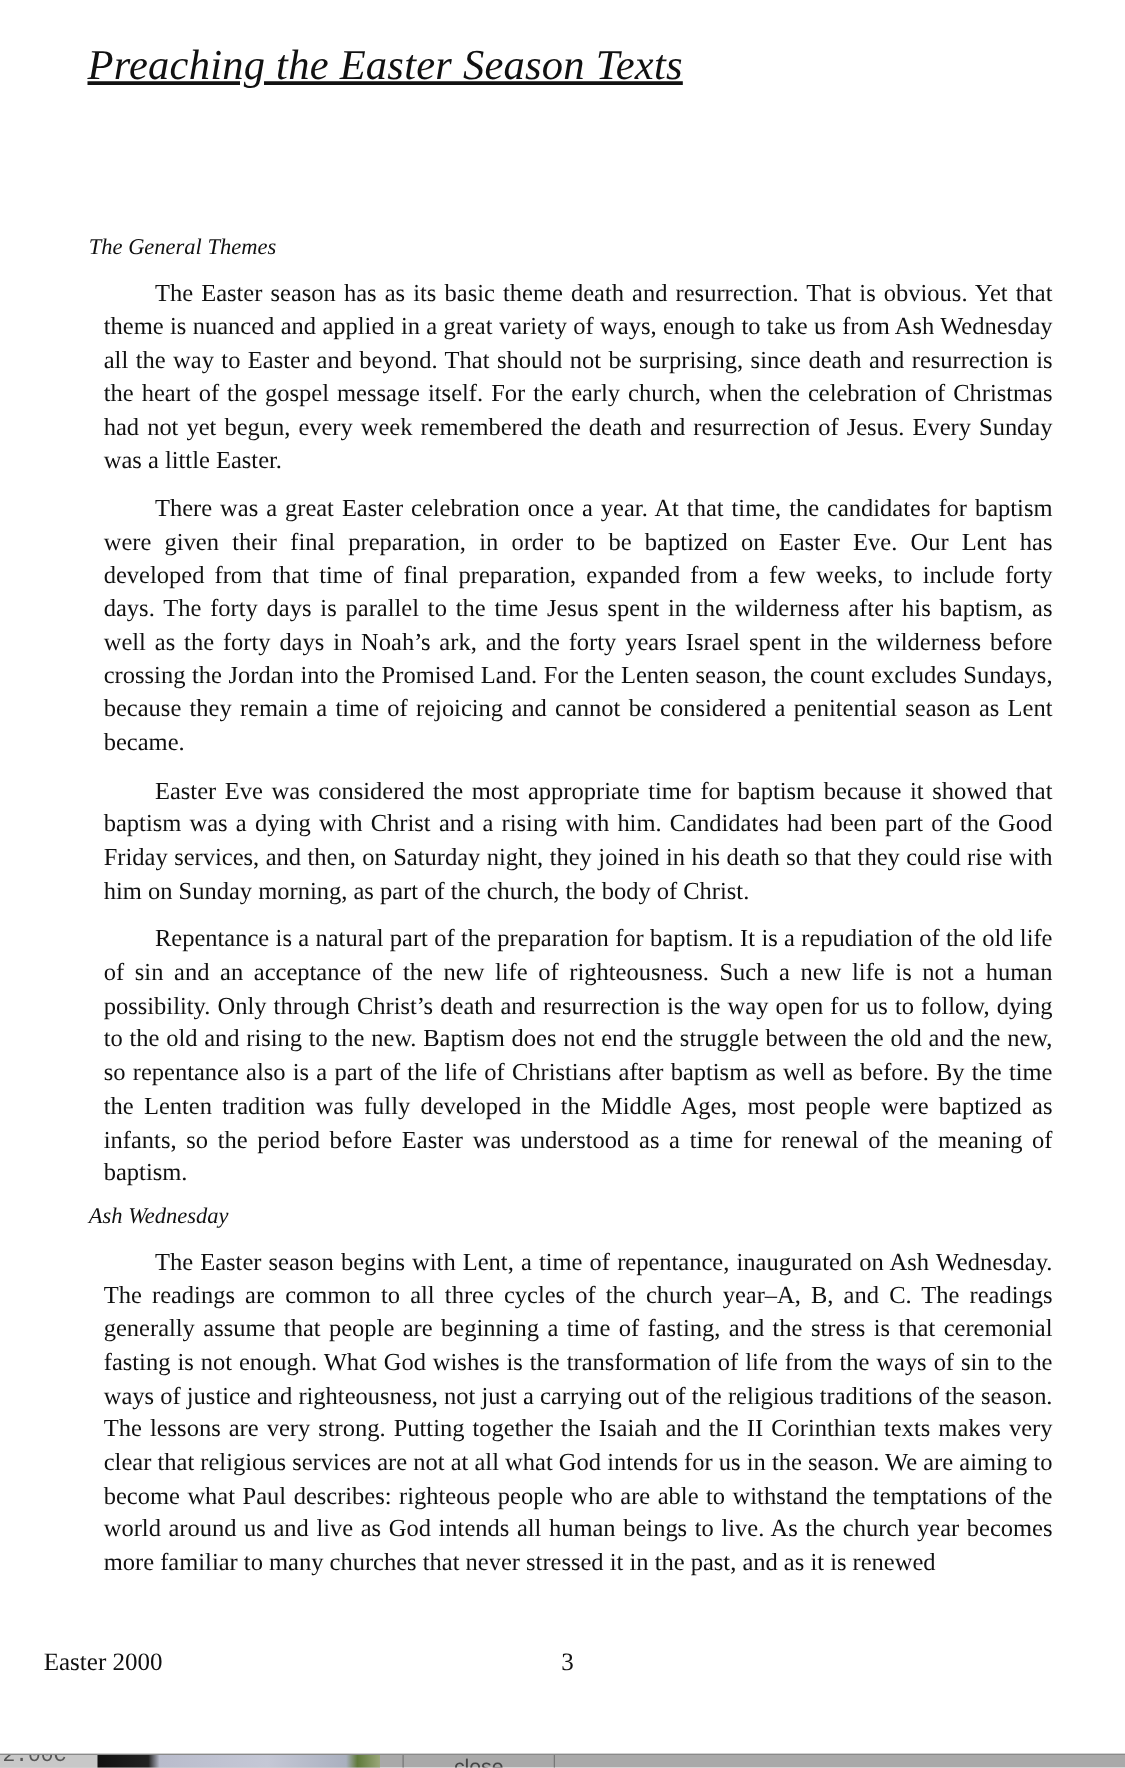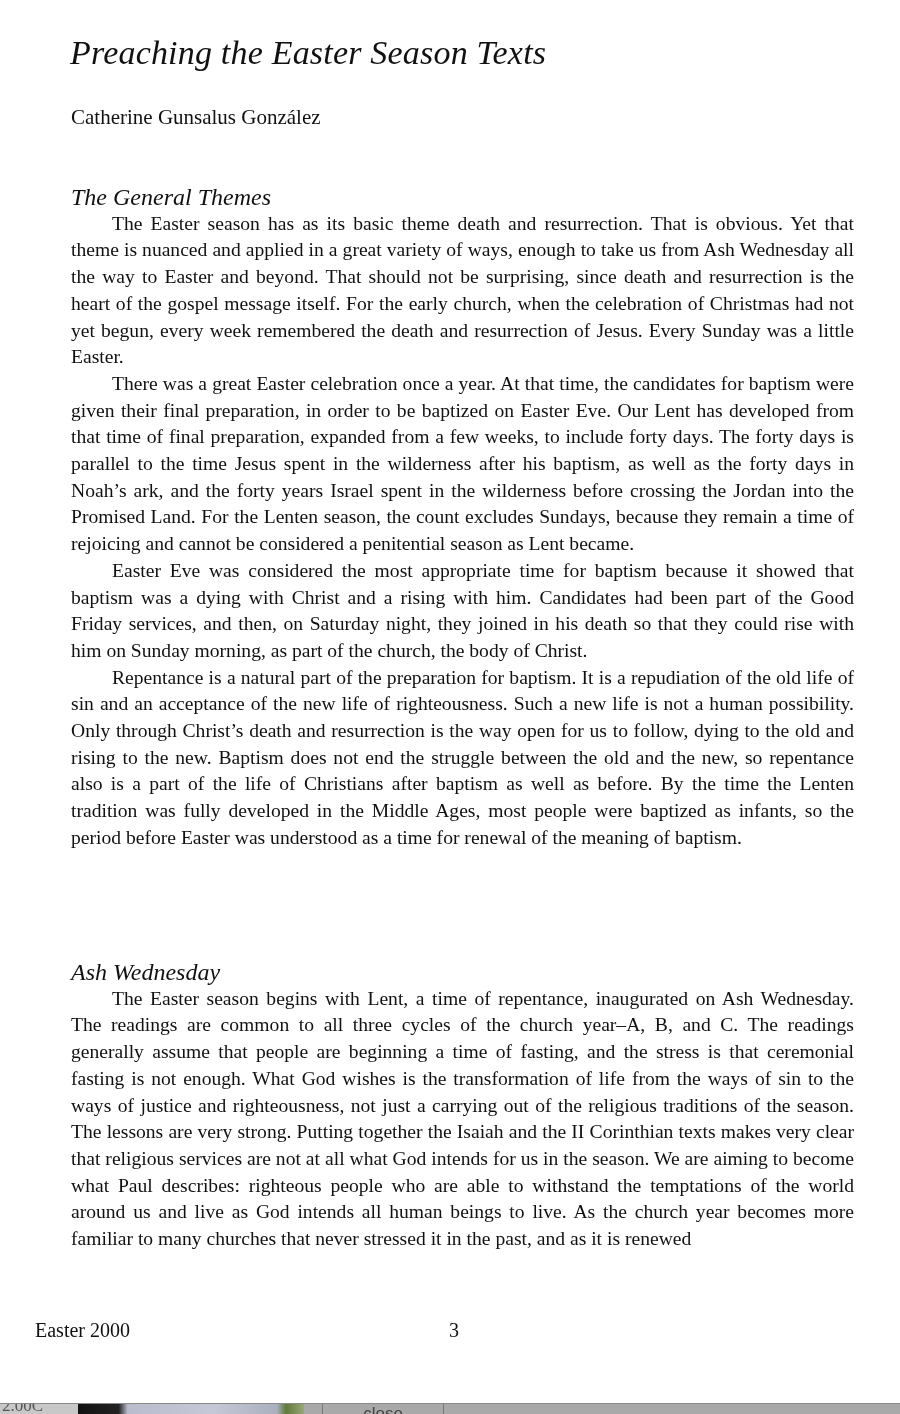--- a/index.html
+++ b/index.html
@@ -26,20 +26,21 @@
       position: absolute;
       left: 70px;
       top: 30px;
       margin: 0;
       font-style: italic;
       font-weight: normal;
       font-size: 34px;
       line-height: 46px;
       letter-spacing: 0.2px;
       white-space: nowrap;
+      text-decoration: underline;
     }
     .byline {
       position: absolute;
       left: 71px;
       top: 104px;
       font-size: 21px;
       line-height: 27px;
     }
     .byline div { white-space: nowrap; }
     .body-text {
@@ -49,25 +50,25 @@
       font-size: 19.6px;
       line-height: 26.7px;
       text-align: justify;
     }
     .section-1 { top: 184px; }
     .section-2 { top: 959px; }
     .heading {
       font-style: italic;
       margin: 0;
       font-weight: normal;
-      font-size: 24px;
+      font-size: 18px;
       line-height: 26.7px;
     }
     .para {
-      margin: 0;
+      margin: 12px;
       text-indent: 41px;
       text-align: justify;
       hyphens: none;
     }
     .footer-left {
       position: absolute;
       left: 35px;
       top: 1317px;
       font-size: 20px;
       line-height: 26px;
@@ -90,21 +91,21 @@
       border-top: 1px solid #8a8a8a;
       overflow: hidden;
     }
     .toolbar-count {
       position: absolute;
       left: 0;
       top: -7px;
       width: 78px;
       height: 18px;
       background: #c8c8c8;
-      font-family: Liberation Serif, serif;
+      font-family: Liberation Mono, monospace;
       font-size: 17px;
       color: #555;
       line-height: 18px;
       padding-left: 2px;
       overflow: hidden;
     }
     .toolbar-thumb {
       position: absolute;
       left: 78px;
       top: 0;
@@ -132,21 +133,20 @@
       top: 1px;
     }
   </style>
 </head>
 <body>
 
 <div class="page">
   <h1 class="title">Preaching the Easter Season Texts</h1>
 
   <div class="byline">
-    <div>Catherine Gunsalus González</div>
   </div>
 
   <div class="body-text section-1">
     <h2 class="heading">The General Themes</h2>
     <p class="para">The Easter season has as its basic theme death and resurrection. That is obvious. Yet that theme is nuanced and applied in a great variety of ways, enough to take us from Ash Wednesday all the way to Easter and beyond. That should not be surprising, since death and resurrection is the heart of the gospel message itself. For the early church, when the celebration of Christmas had not yet begun, every week remembered the death and resurrection of Jesus. Every Sunday was a little Easter.</p>
     <p class="para">There was a great Easter celebration once a year. At that time, the candidates for baptism were given their final preparation, in order to be baptized on Easter Eve. Our Lent has developed from that time of final preparation, expanded from a few weeks, to include forty days. The forty days is parallel to the time Jesus spent in the wilderness after his baptism, as well as the forty days in Noah’s ark, and the forty years Israel spent in the wilderness before crossing the Jordan into the Promised Land. For the Lenten season, the count excludes Sundays, because they remain a time of rejoicing and cannot be considered a penitential season as Lent became.</p>
     <p class="para">Easter Eve was considered the most appropriate time for baptism because it showed that baptism was a dying with Christ and a rising with him. Candidates had been part of the Good Friday services, and then, on Saturday night, they joined in his death so that they could rise with him on Sunday morning, as part of the church, the body of Christ.</p>
     <p class="para">Repentance is a natural part of the preparation for baptism. It is a repudiation of the old life of sin and an acceptance of the new life of righteousness. Such a new life is not a human possibility. Only through Christ’s death and resurrection is the way open for us to follow, dying to the old and rising to the new. Baptism does not end the struggle between the old and the new, so repentance also is a part of the life of Christians after baptism as well as before. By the time the Lenten tradition was fully developed in the Middle Ages, most people were baptized as infants, so the period before Easter was understood as a time for renewal of the meaning of baptism.</p>
   </div>
 

